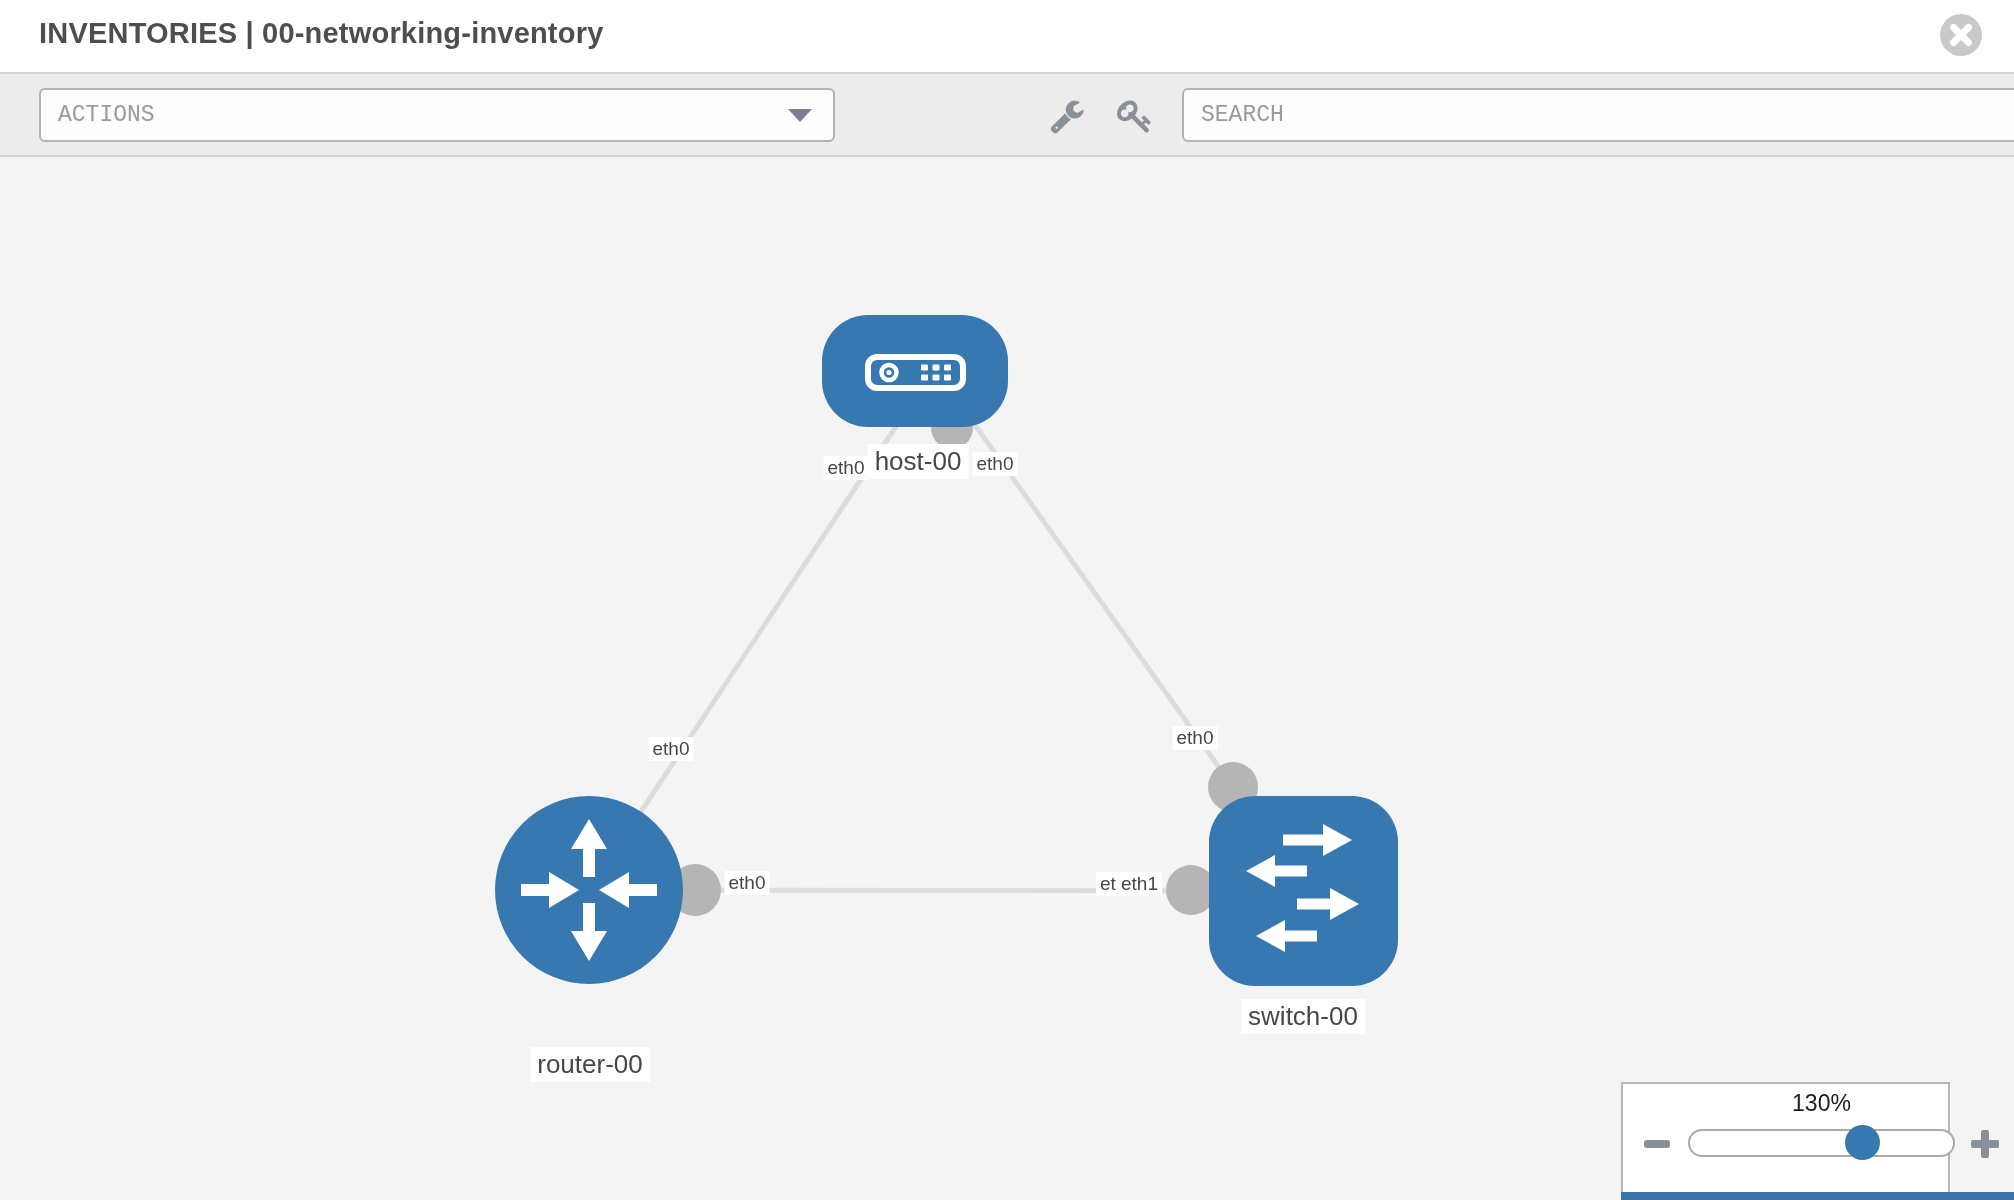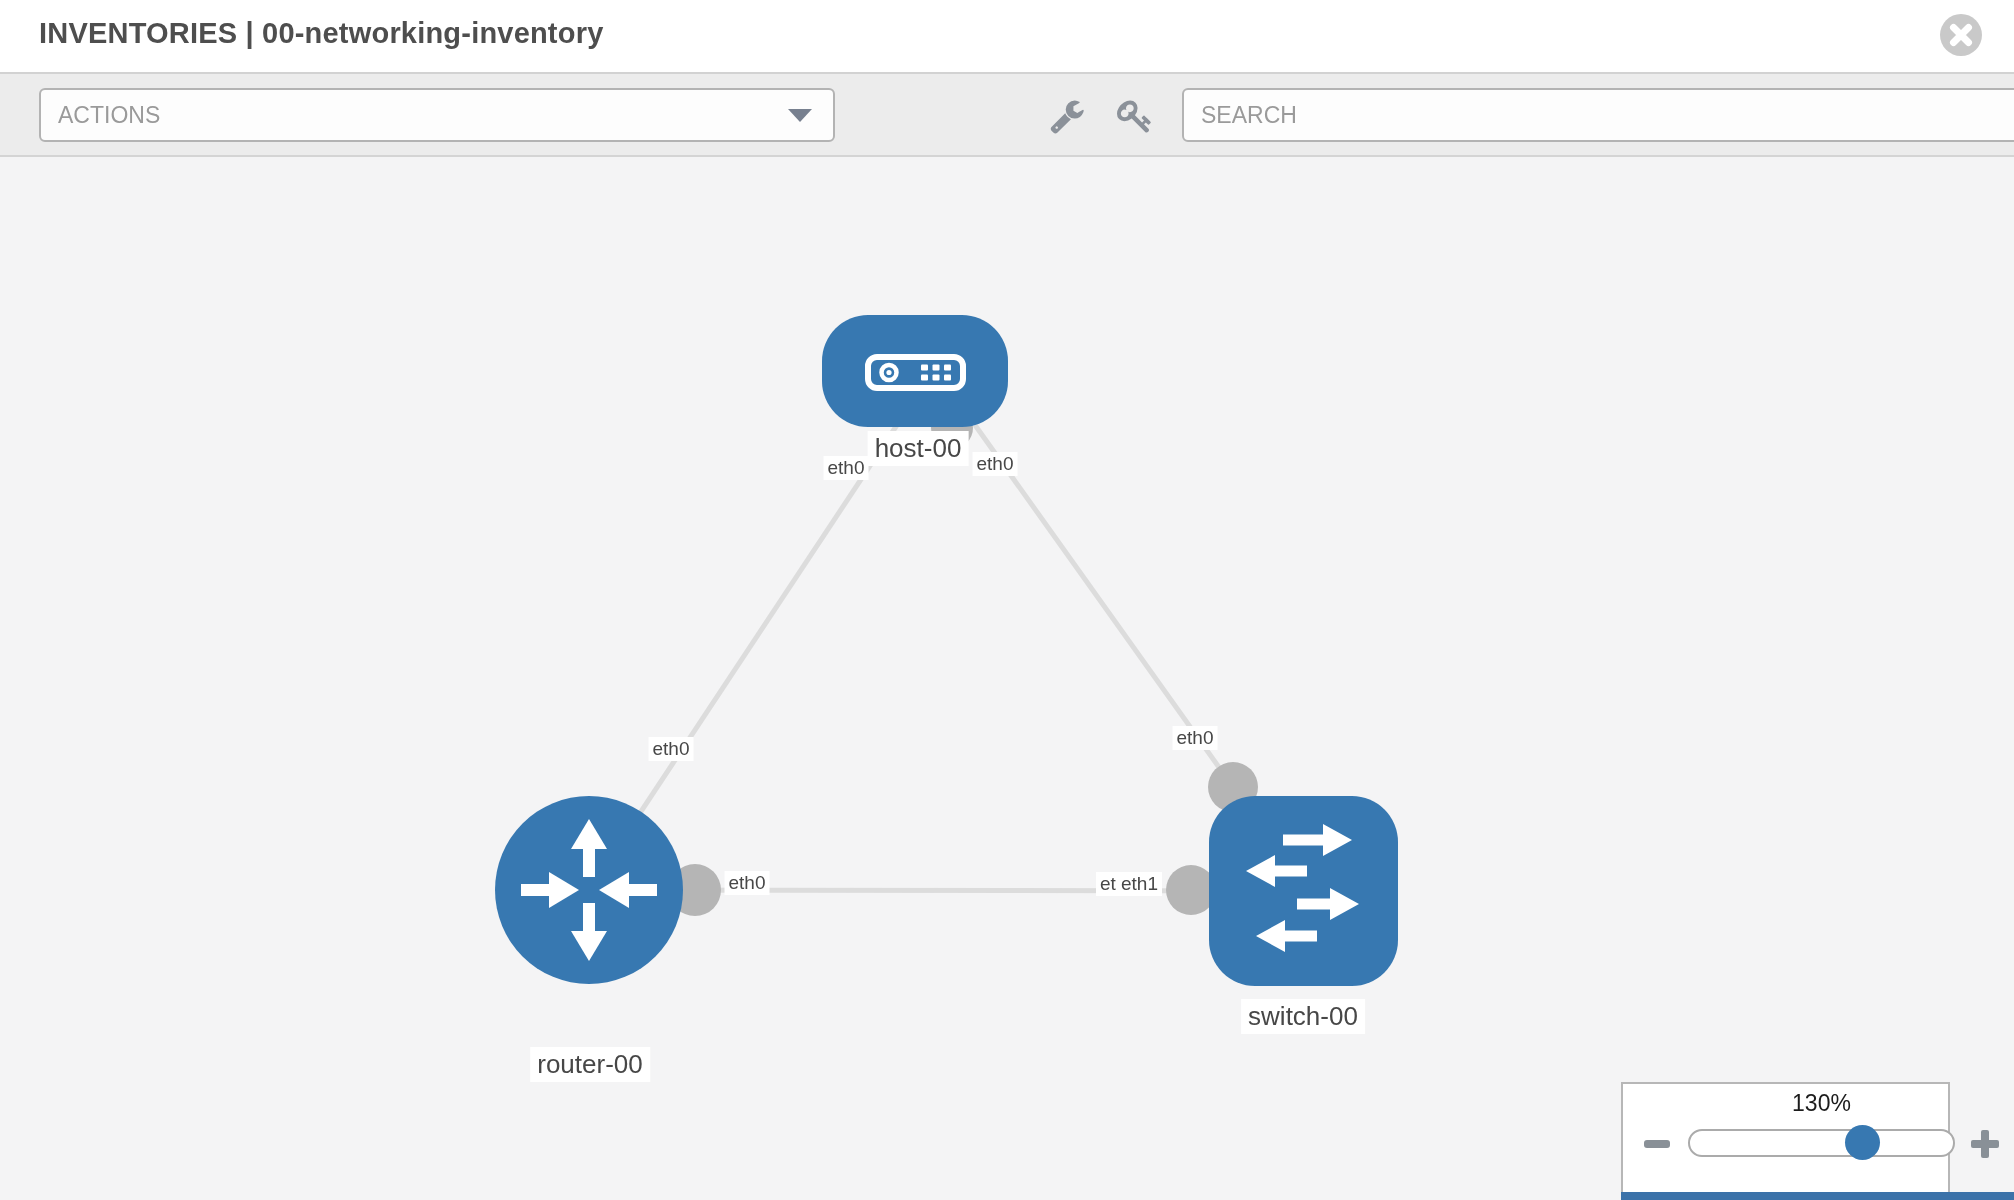--- a/index.html
+++ b/index.html
@@ -17,21 +17,21 @@
     font-size:29px; font-weight:bold; color:#4e4e4e; letter-spacing:.2px;
   }
   .close-btn {
     position:absolute; left:1940px; top:14px; width:42px; height:42px;
     background:transparent; border:none; padding:0; cursor:pointer;
   }
 
   
   .toolbar {
     position:absolute; top:72px; left:0; width:2014px; height:85px;
-    background:#ececec; border-top:2px solid #d2d2d2; border-bottom:2px solid #d4d4d4;
+    background:#ececec; border-top:2px solid #d2d2d2; border-bottom:2px solid #d4d4d4;font-family:Liberation Mono, monospace;
   }
   .select {
     position:absolute; top:14px; height:54px; background:#fdfdfd;
     border:2px solid #b3b3b3; border-radius:6px; cursor:pointer;
   }
   .select .txt {
     position:absolute; left:17px; top:0; line-height:50px;
     font-size:23px; color:#9a9a9a; white-space:nowrap;
   }
   .caret {
@@ -190,21 +190,21 @@
         <line x1="1307" y1="714" x2="1271" y2="714"></line>
         <polygon points="1246,714 1275,698 1275,730" stroke="none"></polygon>
         <line x1="1297" y1="747" x2="1334" y2="747"></line>
         <polygon points="1359,747 1330,731 1330,763" stroke="none"></polygon>
         <line x1="1317" y1="779" x2="1281" y2="779"></line>
         <polygon points="1256,779 1285,763 1285,795" stroke="none"></polygon>
       </g>
     </g>
   </svg>
 
-  <span class="lbl node-lbl" style="left:918px;  top:274px;">host-00</span>
+  <span class="lbl node-lbl" style="left:918px;  top:287px;">host-00</span>
   <span class="lbl node-lbl" style="left:590px;  top:890px;">router-00</span>
   <span class="lbl node-lbl" style="left:1303px; top:842px;">switch-00</span>
 
   <span class="lbl eth-lbl centered" style="left:846px;  top:299px;">eth0</span>
   <span class="lbl eth-lbl centered" style="left:995px;  top:295px;">eth0</span>
   <span class="lbl eth-lbl centered" style="left:671px;  top:580px;">eth0</span>
   <span class="lbl eth-lbl centered" style="left:1195px; top:569px;">eth0</span>
   <span class="lbl eth-lbl centered" style="left:747px;  top:714px;">eth0</span>
   <span class="lbl eth-lbl" style="left:1096px; top:715px;">eth0</span>
   <span class="lbl eth-lbl" style="left:1117px; top:715px;">eth1</span>

